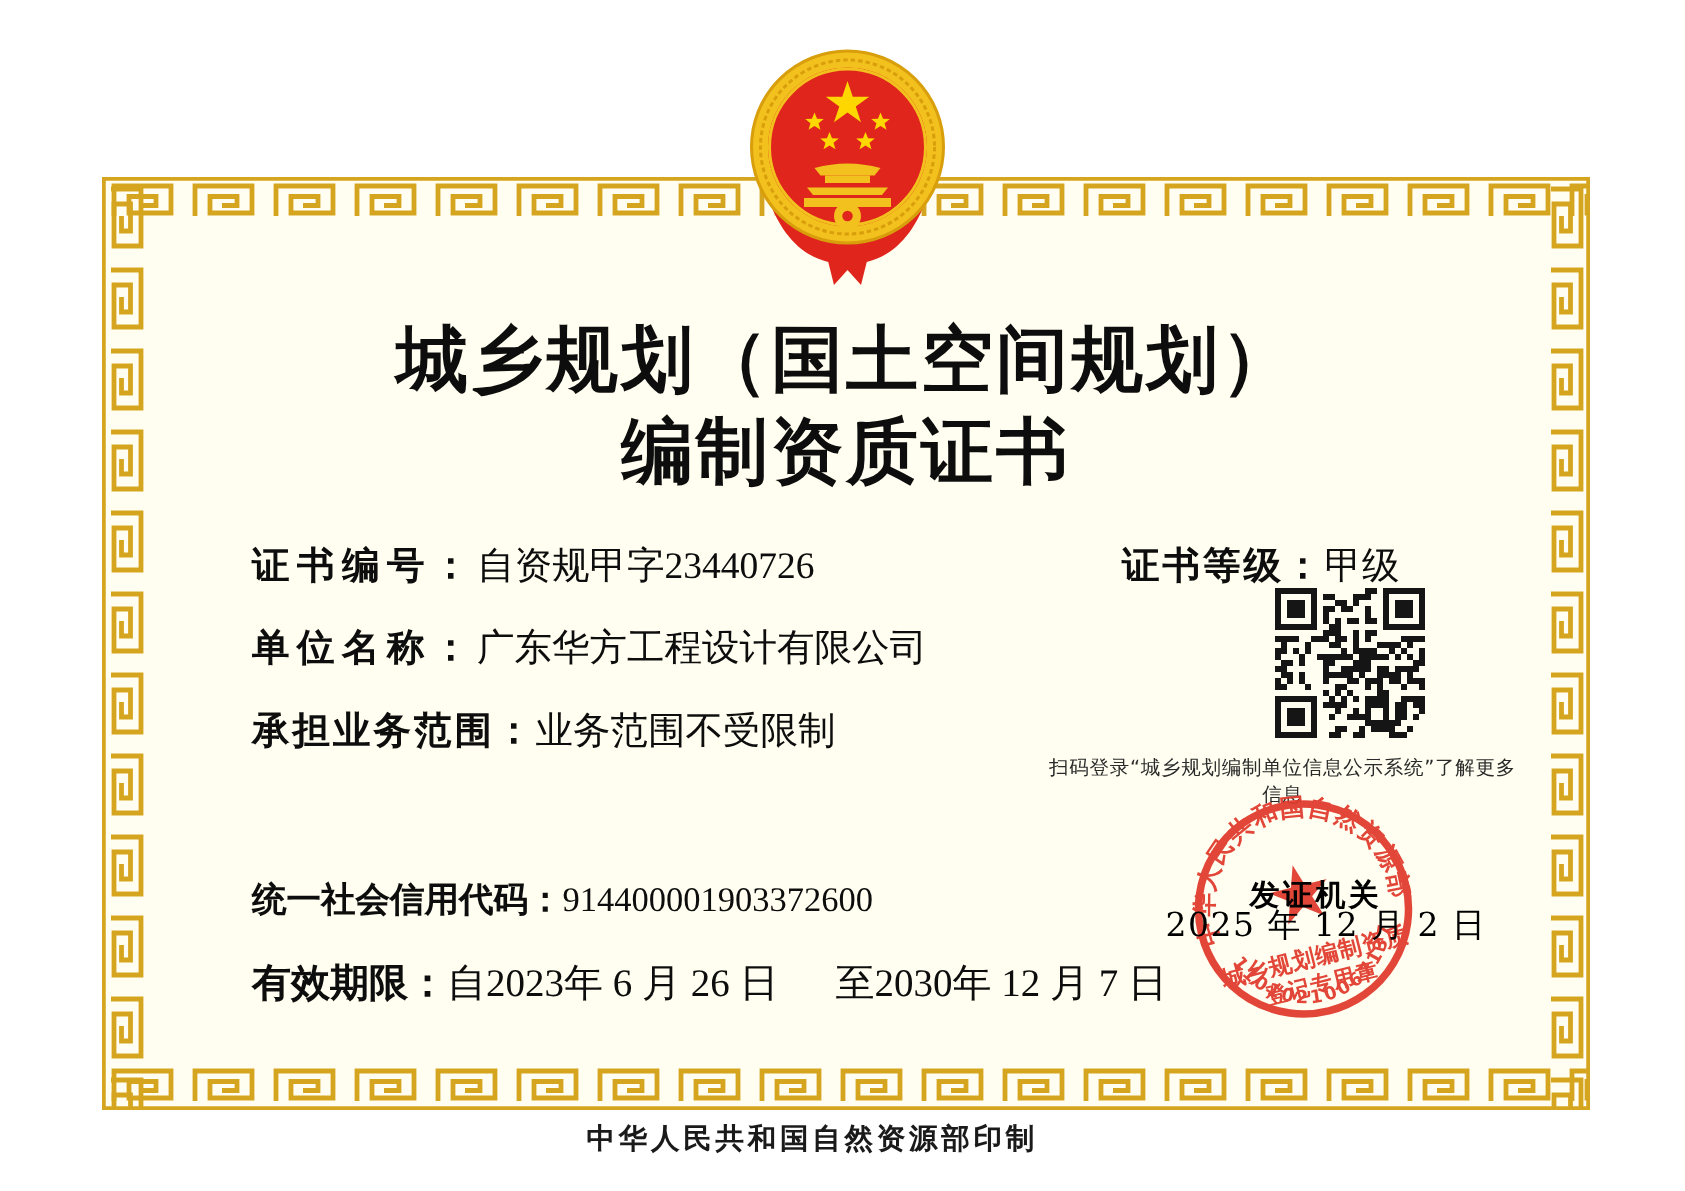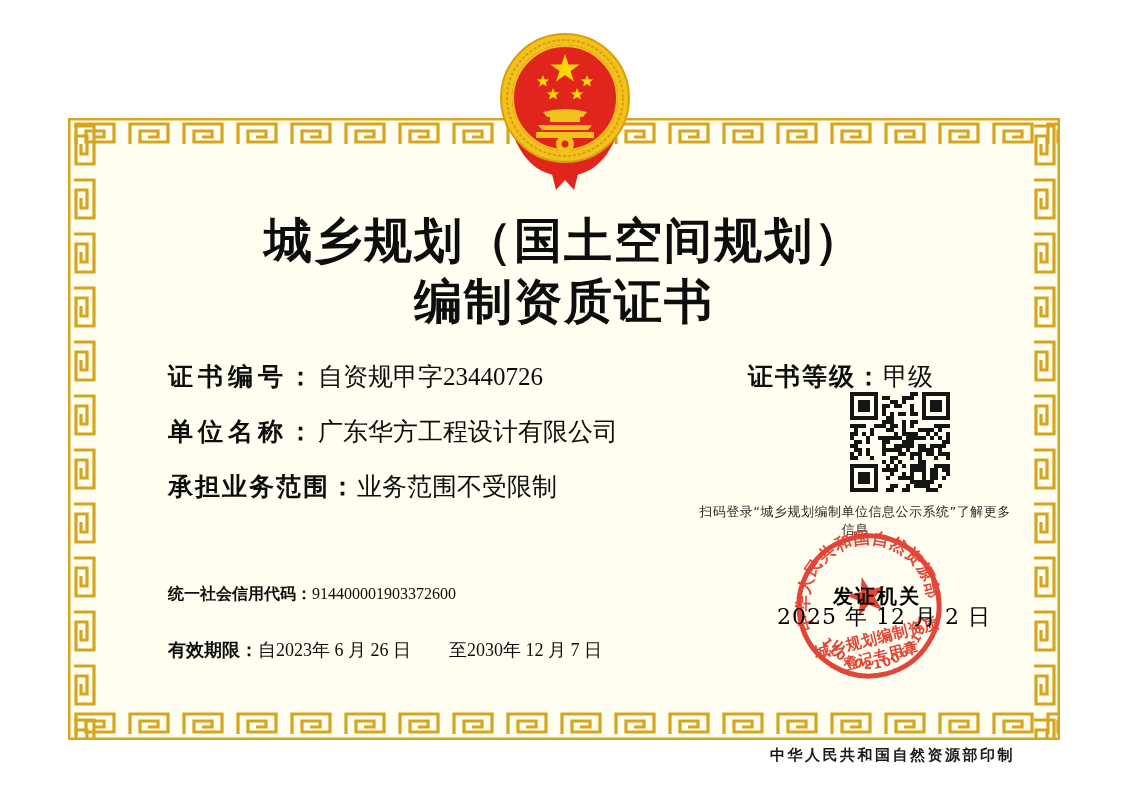--- a/index.html
+++ b/index.html
@@ -15,33 +15,33 @@
   .title { position:absolute; left:68px; top:210px; width:992px; text-align:center;
            font-size:48px; font-weight:bold; color:#0d0d0d; line-height:61px; letter-spacing:2px; }
   .row { position:absolute; white-space:nowrap; color:#0d0d0d; }
   .lbl { font-weight:bold; font-family:Liberation Serif, serif; }
   .val { font-family:Liberation Serif, serif; font-weight:normal; }
   .sp5 { letter-spacing:5px; } .sp2 { letter-spacing:2px; }
   .row-certno { left:168px; top:360px; font-size:25px; }
   .row-grade  { left:748px; top:360px; font-size:25px; }
   .row-unit   { left:168px; top:415px; font-size:25px; }
   .row-scope  { left:168px; top:470px; font-size:25px; }
-  .row-credit { left:168px; top:584px; font-size:16px; }
-  .row-valid  { left:168px; top:638px; font-size:18px; }
+  .row-credit { left:168px; top:584px; font-size:23px; }
+  .row-valid  { left:168px; top:638px; font-size:26px; }
   .valid-gap { display:inline-block; width:38px; }
   .qr-box { position:absolute; left:850px; top:392px; width:100px; height:100px; }
   .qr-caption { position:absolute; left:695px; top:503px; width:320px; text-align:center;
                 font-size:13px; font-weight:400; color:#2a2a2a; letter-spacing:0.5px; }
   .seal { position:absolute; left:783px; top:520px; width:172px; height:172px; z-index:2; }
   .authority { position:absolute; left:833px; top:583px; font-size:20px; font-weight:bold;
                color:#000; letter-spacing:2px; z-index:3; }
   .issue-date { position:absolute; left:777px; top:602px; font-size:22px; color:#000;
                 font-family:"DejaVu Serif","Liberation Serif",serif; letter-spacing:1px; z-index:3; }
-  .footer-note { position:absolute; left:68px; top:746px; width:947px; text-align:right;
-                 font-size:15px; font-weight:bold; color:#1a1a1a; letter-spacing:2.5px; }
+  .footer-note { position:absolute; left:68px; top:746px; width:947px; text-align:center;
+                 font-size:19px; font-weight:bold; color:#1a1a1a; letter-spacing:2.5px; }
 </style>
 </head>
 <body>
 
 <div class="page">
 
   <div class="panel"></div>
 
   <svg class="strip strip-top" width="992" height="32">
     <defs>

